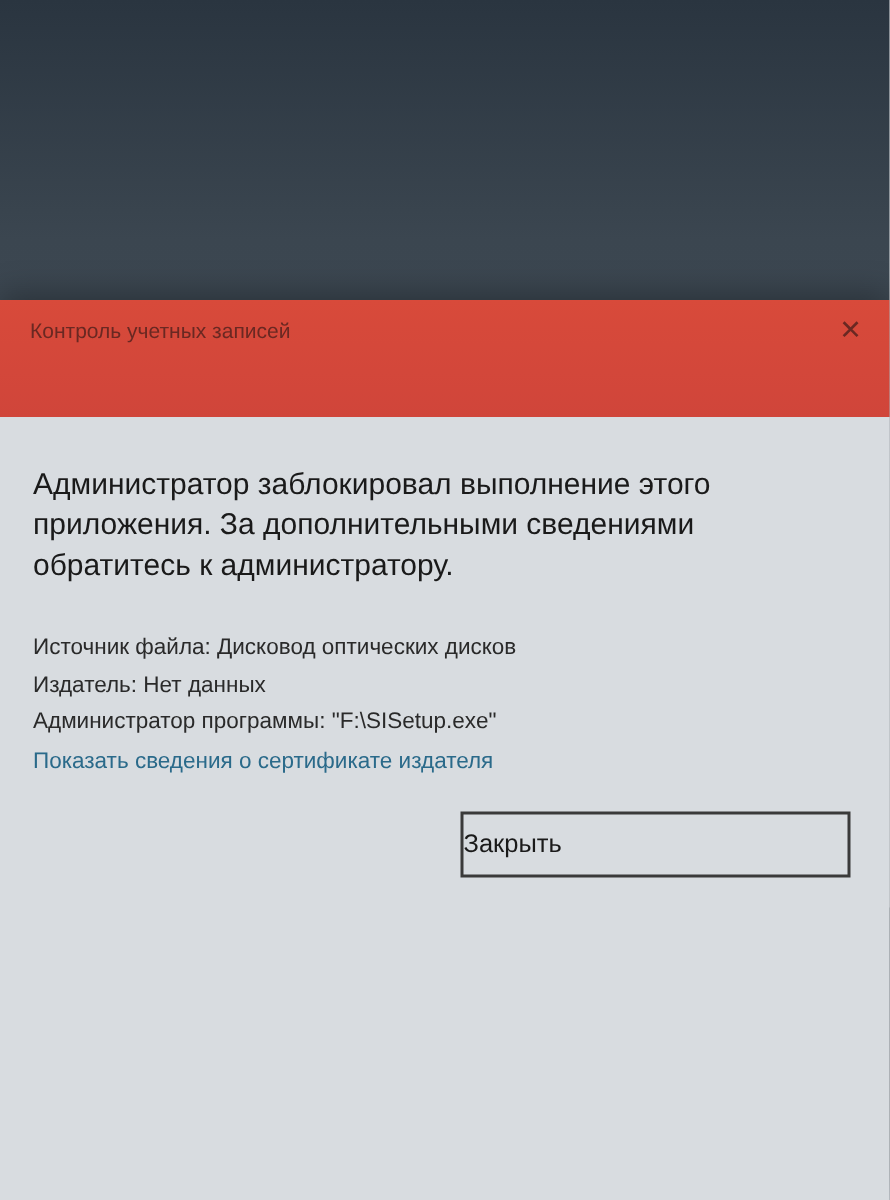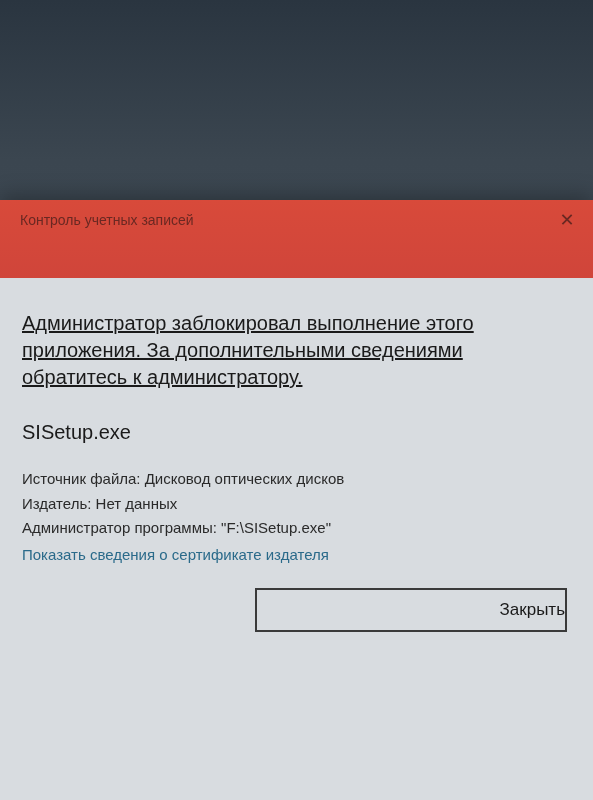--- a/index.html
+++ b/index.html
@@ -54,21 +54,20 @@
     }
     .body {
       padding: 32px 22px 20px 22px;
       background: #d8dce0;
     }
     .message {
       font-size: 20px;
       color: #1a1a1a;
       line-height: 1.35;
       margin-bottom: 30px;
-      text-decoration: underline;
     }
     .filename {
       font-size: 20px;
       color: #1a1a1a;
       margin-bottom: 24px;
     }
     .details {
       font-size: 15px;
       color: #2a2a2a;
       line-height: 1.5;
@@ -86,39 +85,38 @@
     .button-row {
       display: flex;
       justify-content: flex-end;
       margin-top: 22px;
       padding-right: 4px;
     }
     .close-button {
       border: 2px solid #3a3a3a;
       background: #d8dce0;
       padding: 10px 0;
-      width: 312px;
-      text-align: right;
+      width: 260px;
+      text-align: left;
       font-size: 17px;
       color: #1a1a1a;
       cursor: pointer;
       font-family: inherit;
     }
   </style>
 </head>
 <body>
 
 <div class="dialog">
   <div class="header">
     <div class="header-caption">Контроль учетных записей</div>
     <div class="close-x">✕</div>
   </div>
   <div class="body">
     <div class="message">Администратор заблокировал выполнение этого приложения. За дополнительными сведениями обратитесь к администратору.</div>
-    <div class="filename">SISetup.exe</div>
     <div class="details">
       <div class="detail-row">
         <span>Источник файла:</span>
         <span>Дисковод оптических дисков</span>
       </div>
       <div class="detail-row">
         <span>Издатель:</span>
         <span>Нет данных</span>
       </div>
       <div class="detail-row">

